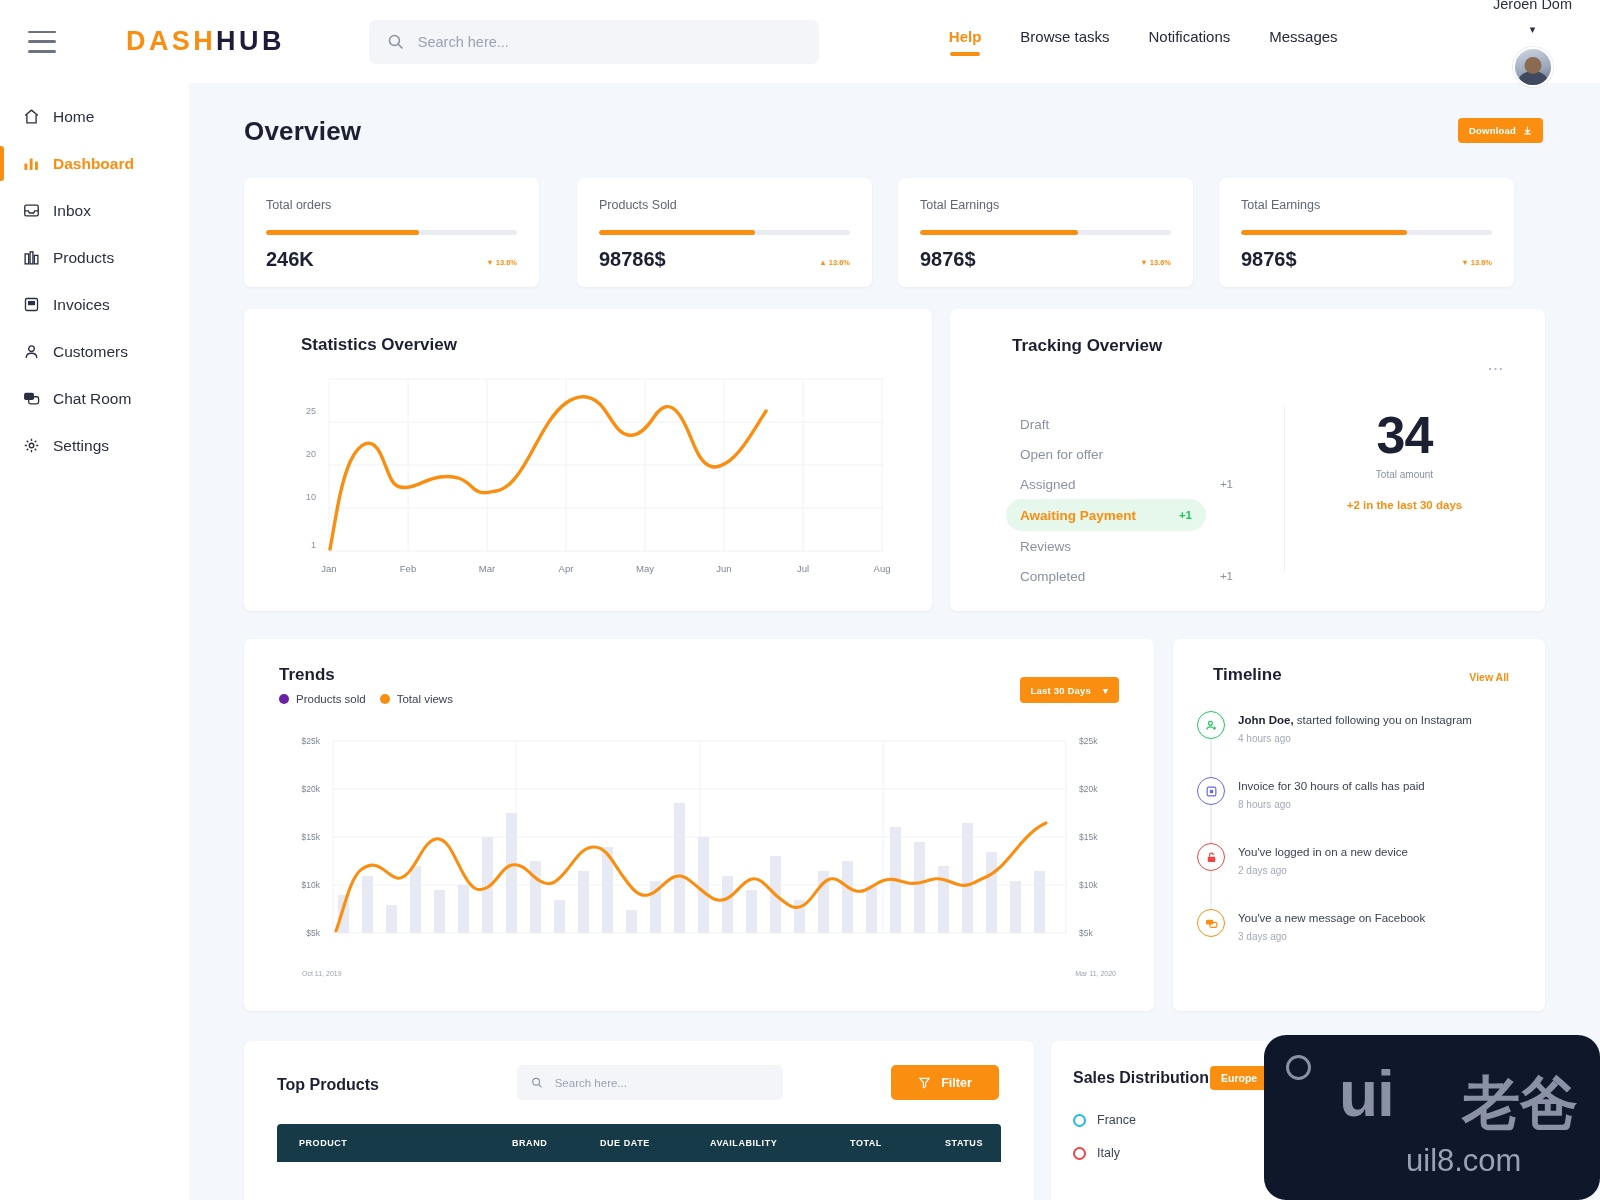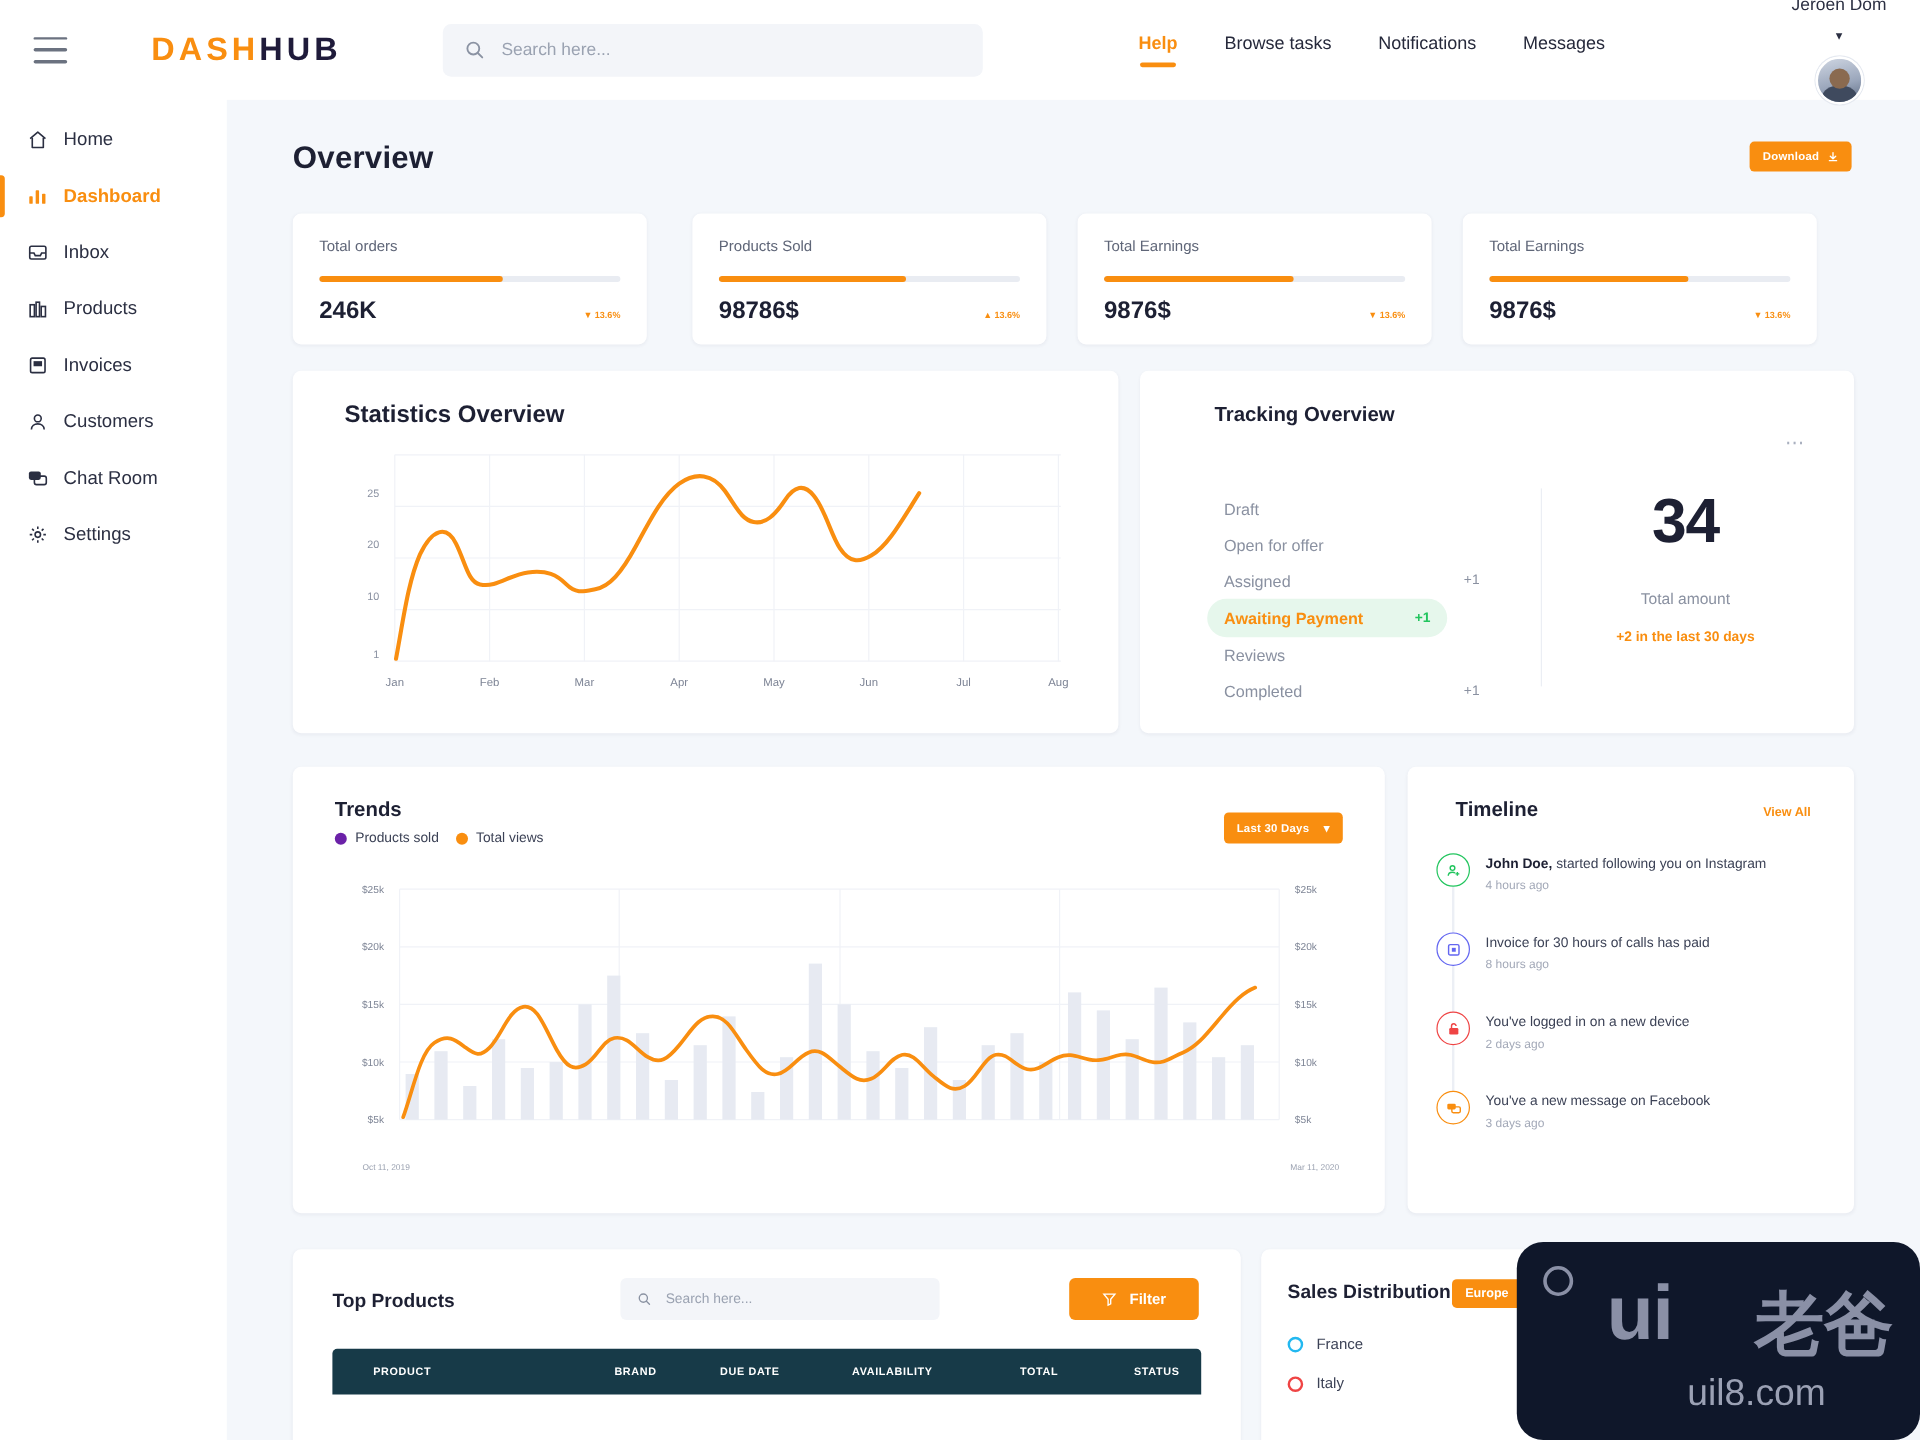--- a/index.html
+++ b/index.html
@@ -90,36 +90,36 @@
   .kpi { top: 95px; height: 109px; width: 295px; padding: 20px 22px 0 22px; }
   .kpi .lab { font-size: 12.5px; color: #5f6678; }
   .kpi .track { margin-top: 18px; height: 5px; border-radius: 3px; background: #e9ecf2; position: relative; overflow: hidden; }
   .kpi .fill { position: absolute; left: 0; top: 0; bottom: 0; background: #F98E10; border-radius: 3px; }
   .kpi .row { margin-top: 13px; display: flex; align-items: flex-end; justify-content: space-between; }
   .kpi .val { font-size: 20px; font-weight: 700; color: #1d2033; }
   .kpi .delta { font-size: 7.5px; font-weight: 700; color: #F98E10; display: flex; align-items: center; gap: 2px; margin-bottom: 4px; }
 
   
   .stats { left: 55px; top: 226px; width: 688px; height: 302px; }
-  .stats .ttl { position:absolute; left: 43px; top: 26px; font-size: 20px; font-weight: 700; color: #1d2033; }
+  .stats .ttl { position:absolute; left: 57px; top: 26px; font-size: 17px; font-weight: 700; color: #1d2033; }
   .tracking { left: 761px; top: 226px; width: 595px; height: 302px; }
   .tracking .ttl { position:absolute; left: 62px; top: 27px; font-size: 17px; font-weight: 700; color: #1d2033; }
   .tracking .dots { position: absolute; right: 40px; top: 50px; color:#a9b0bf; font-size: 16px; letter-spacing:1.5px; cursor:pointer;}
   .track-list { position: absolute; left: 70px; top: 100px; width: 235px; }
   .track-row { height: 30px; display: flex; align-items: center; font-size: 13.5px; color: #8a91a1; }
   .track-row .plus { margin-left: auto; font-size: 11.5px; color: #8a91a1; padding-right: 22px; }
   .track-row.hl {
     background: #e6f7ec; color: #F98E10; font-weight: 700; border-radius: 17px;
     padding: 0 14px; margin-left: -14px; width: 200px; height: 32px;
   }
   .track-row.hl .plus { color: #22c55e; font-weight: 700; padding-right: 0; }
   .vline { position:absolute; left: 334px; top: 98px; width:1px; height: 165px; background:#ebeef4;}
   .bignum { position:absolute; left: 334px; right: 20px; top: 100px; text-align: center; }
   .bignum .n { font-size: 52px; font-weight: 700; color: #1d2033; letter-spacing: -1px; line-height: 1; }
-  .bignum .sub { margin-top: 30px; font-size: 13px; color: #8a91a1; }
+  .bignum .sub { margin-top: 8px; font-size: 10px; color: #8a91a1; }
   .bignum .note { margin-top: 19px; font-size: 11.5px; font-weight: 700; color: #F98E10; }
 
   
   .trends { left: 55px; top: 556px; width: 910px; height: 372px; }
   .trends .ttl { position:absolute; left: 35px; top: 26px; font-size: 17px; font-weight: 700; color: #1d2033; }
   .legend { position: absolute; left: 35px; top: 54px; display: flex; align-items: center; gap: 14px; }
   .legend .lg { display: flex; align-items: center; gap: 7px; font-size: 11.5px; color: #3c4256; }
   .legend .sw { width: 10px; height: 10px; border-radius: 50%; }
   .range {
     position: absolute; right: 35px; top: 38px; height: 26px; padding: 0 11px;
@@ -582,21 +582,21 @@
       </svg>
       <input type="text" placeholder="Search here..." style="">
     </div>
     <button class="filter-btn">
       <svg width="13" height="13" viewBox="0 0 24 24" fill="none" stroke="#fff" stroke-width="2.1" stroke-linecap="round">
           <path d="M3.5 4.5h17l-6.5 8v7l-4 2v-9z"></path>
         </svg>
       <span>Filter</span>
     </button>
     <div class="thead">
-      <span style="width:235px;padding-left:34px">PRODUCT</span>
+      <span style="width:235px;padding-left:22px">PRODUCT</span>
       <span style="width:88px">BRAND</span>
       <span style="width:110px">DUE DATE</span>
       <span style="width:140px">AVAILABILITY</span>
       <span style="width:95px">TOTAL</span>
       <span>STATUS</span>
     </div>
   </section>
 
   <div class="peek"></div>
   <section class="card sales">

